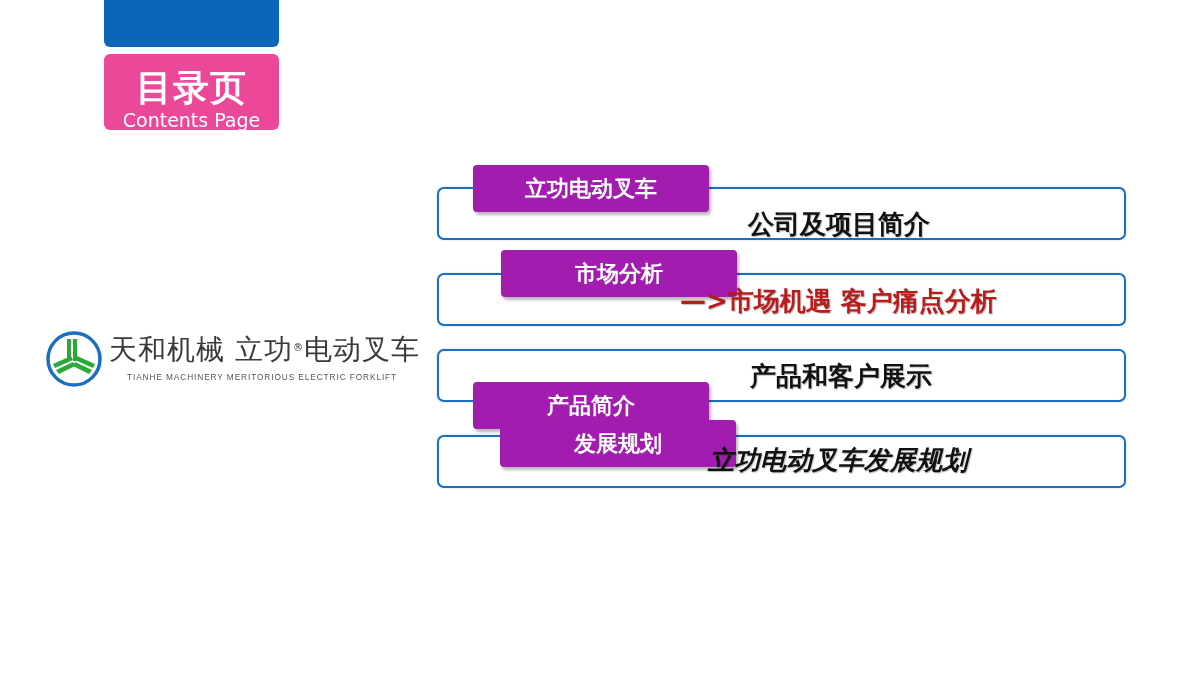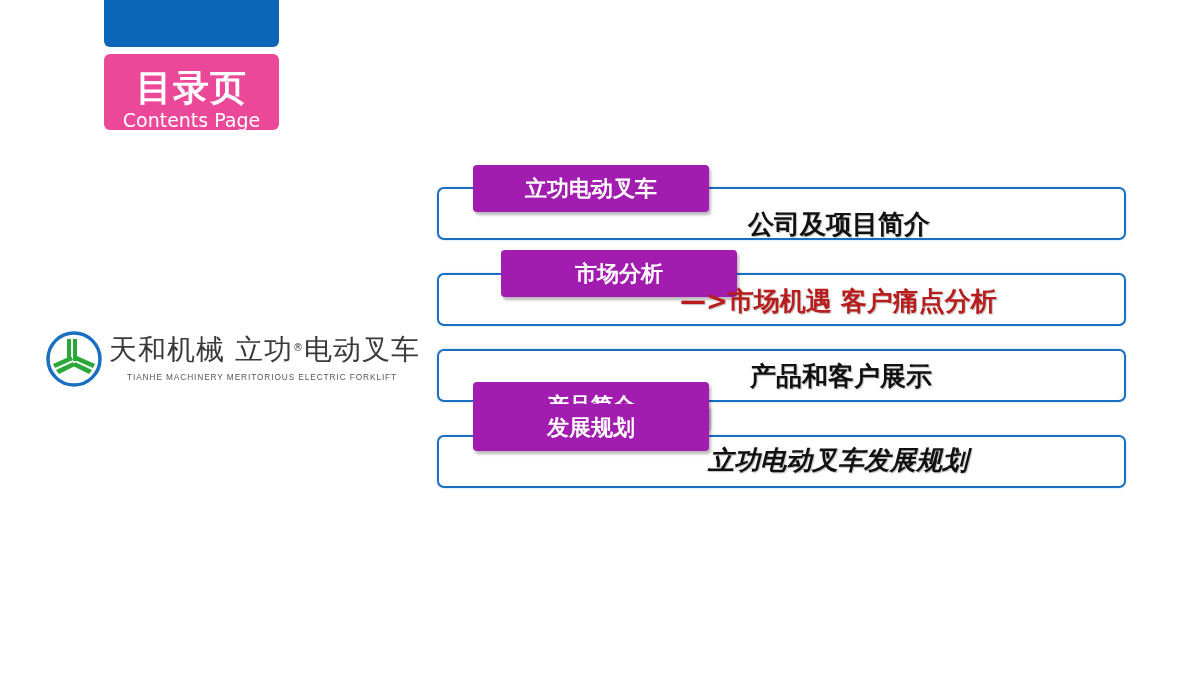--- a/index.html
+++ b/index.html
@@ -83,14 +83,14 @@
 
 <div class="toc-box" style="top:273px;"></div>
 <div class="toc-tab" style="top:250px;margin-left:28px;">市场分析</div>
 <div class="toc-desc accent" style="left:680px; top:285px;">—&gt;市场机遇 客户痛点分析</div>
 
 <div class="toc-box" style="top:349px;"></div>
 <div class="toc-tab" style="top:334px;margin-top:48px;">产品简介</div>
 <div class="toc-desc" style="left:750px; top:360px;">产品和客户展示</div>
 
 <div class="toc-box" style="top:435px;"></div>
-<div class="toc-tab" style="top:404px;">发展规划</div>
+<div class="toc-tab" style="top:420px;margin-left:27px;">发展规划</div>
 <div class="toc-desc" style="left:708px; top:444px;font-style:italic;">立功电动叉车发展规划</div>
 
 </body></html>

